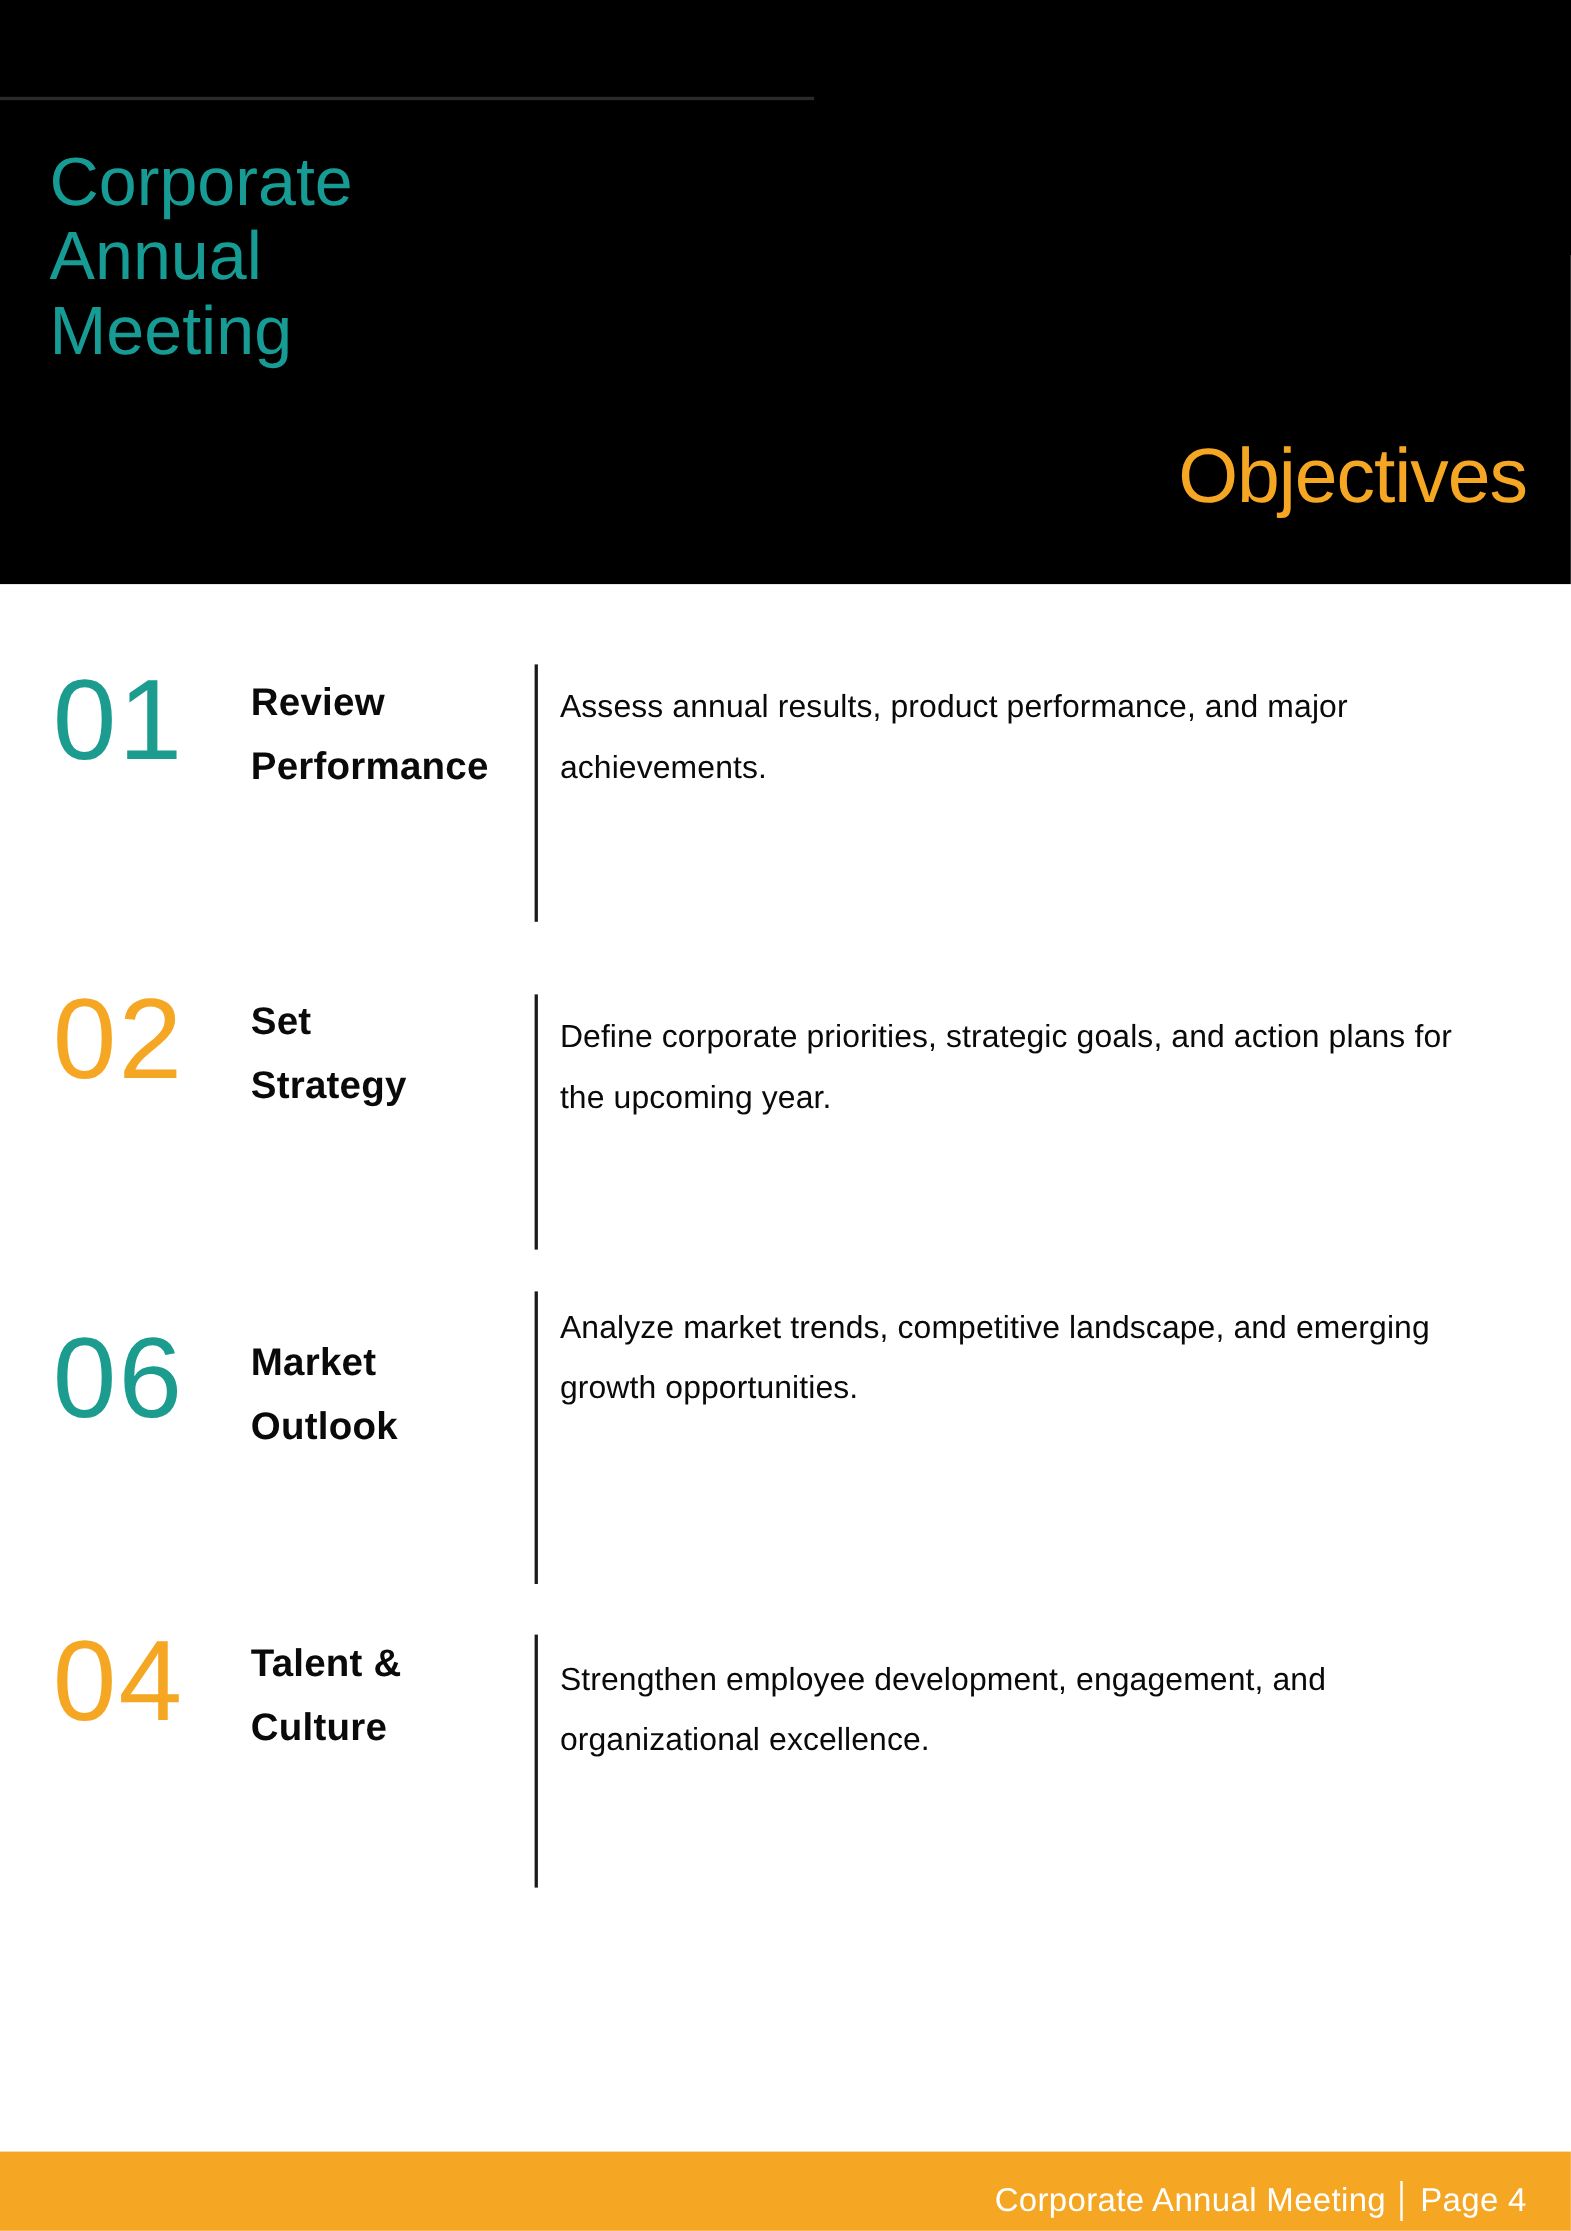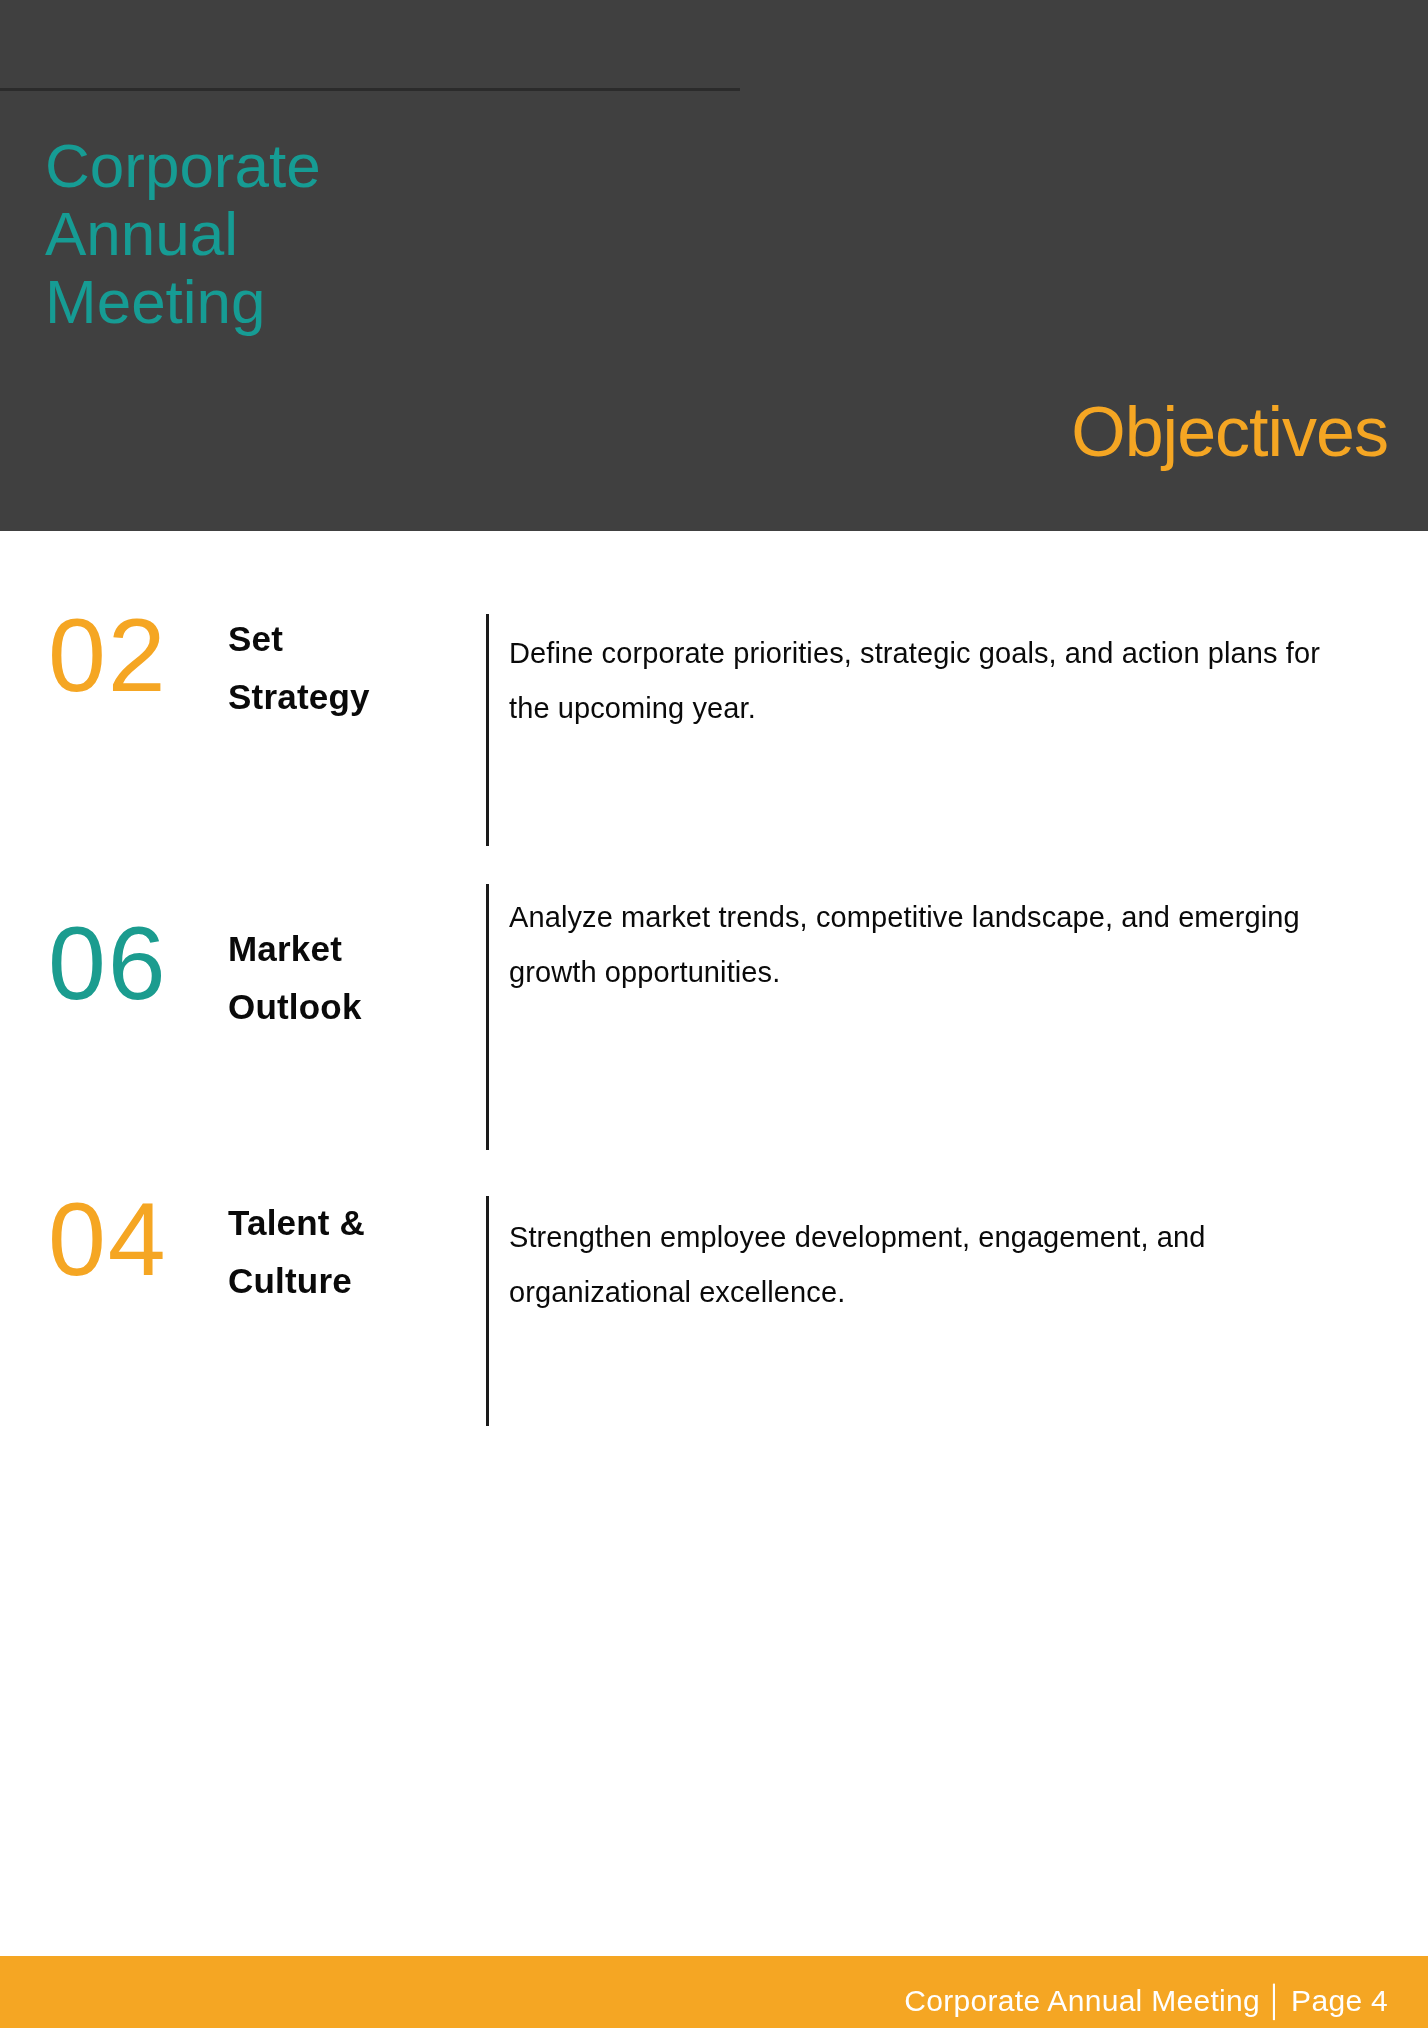--- a/index.html
+++ b/index.html
@@ -15,21 +15,21 @@
     position: relative;
   }
 
   
   .header-band {
     position: absolute;
     left: 0;
     top: 0;
     width: 1428px;
     height: 531px;
-    background: #404040;
+    background: #000000;
   }
   .header-rule {
     position: absolute;
     left: 0;
     top: 88px;
     width: 740px;
     height: 3px;
     background: #2b2b2b;
   }
   .deck-title {
@@ -160,20 +160,27 @@
 <div class="header-band">
   <div class="header-rule"></div>
   <div class="deck-title">Corporate
 Annual
 Meeting</div>
   <div class="slide-title">Objectives</div>
 </div>
 
 <div class="objectives">
 
+  <div class="objective-row row-1">
+    <div class="obj-number teal">01</div>
+    <div class="obj-title">Review
+Performance</div>
+    <div class="obj-divider"></div>
+    <div class="obj-desc">Assess annual results, product performance, and major achievements.</div>
+  </div>
 
   <div class="objective-row row-2">
     <div class="obj-number orange">02</div>
     <div class="obj-title">Set
 Strategy</div>
     <div class="obj-divider"></div>
     <div class="obj-desc">Define corporate priorities, strategic goals, and action plans for the upcoming year.</div>
   </div>
 
   <div class="objective-row row-3">

